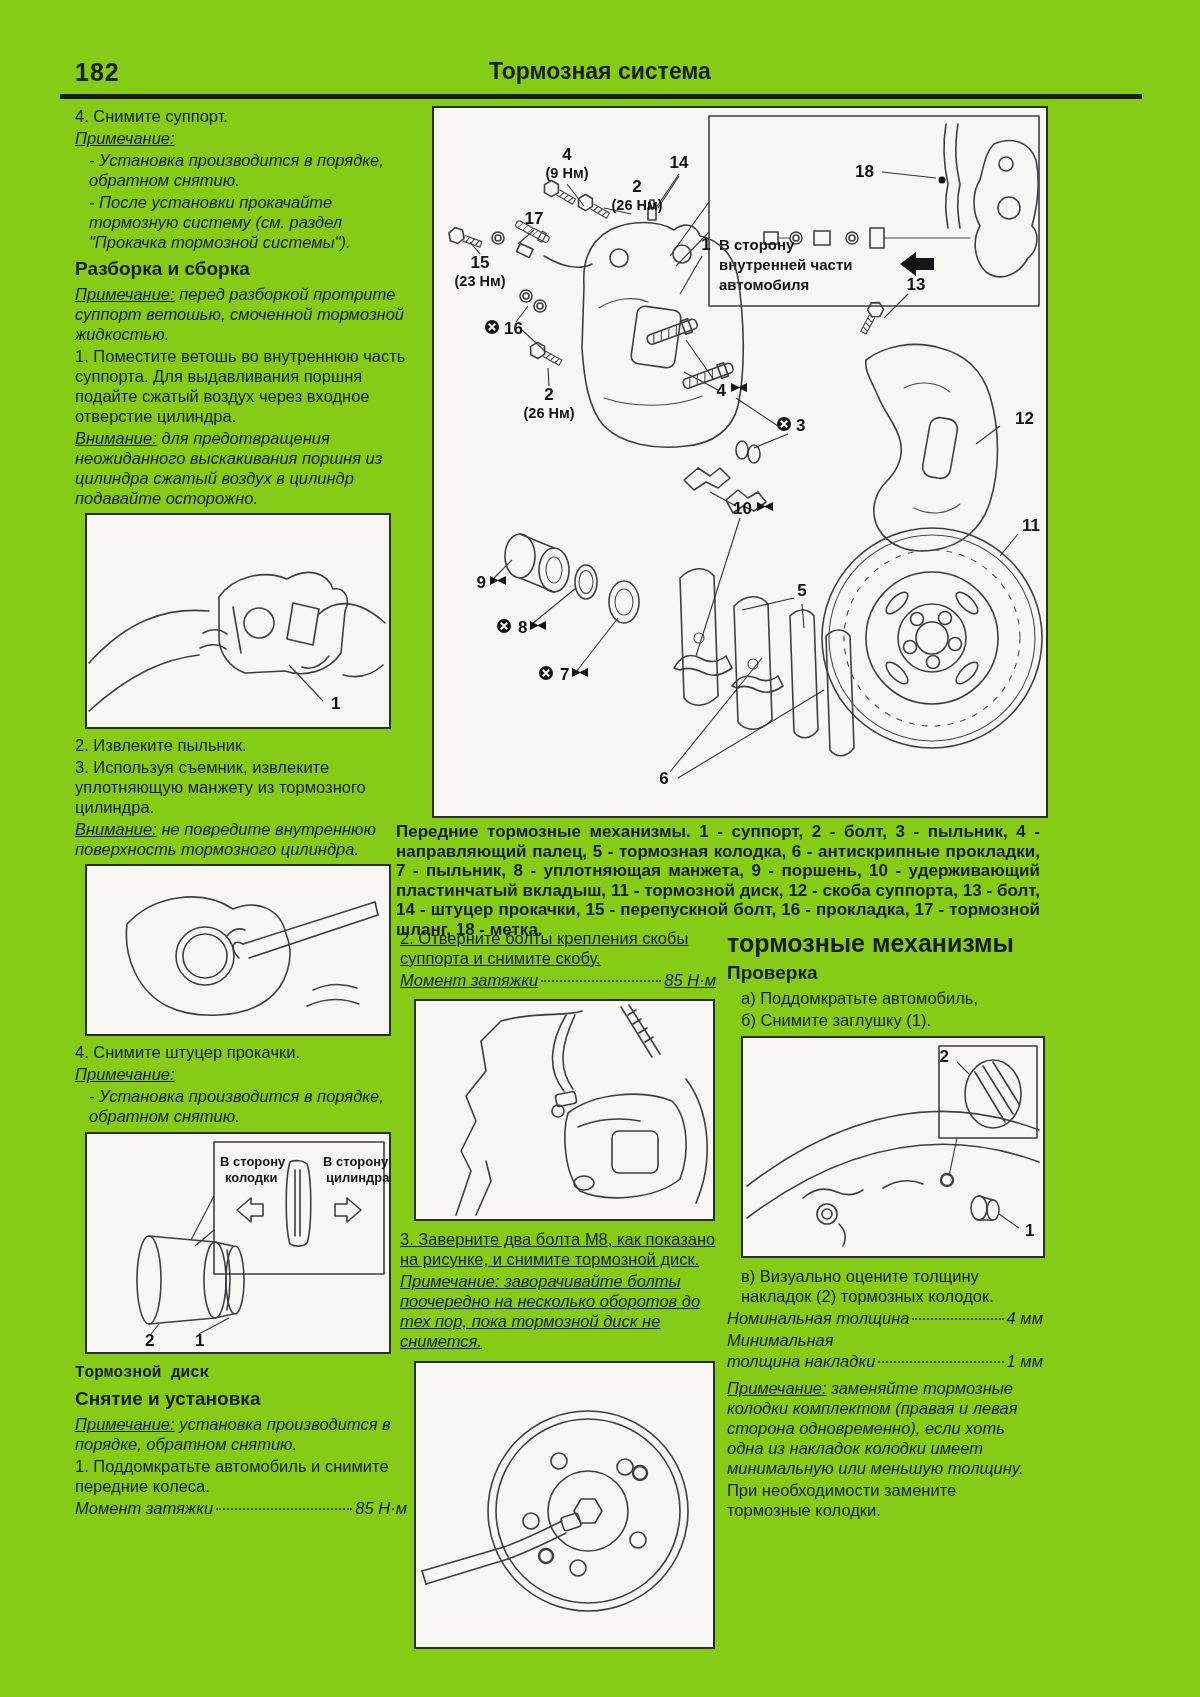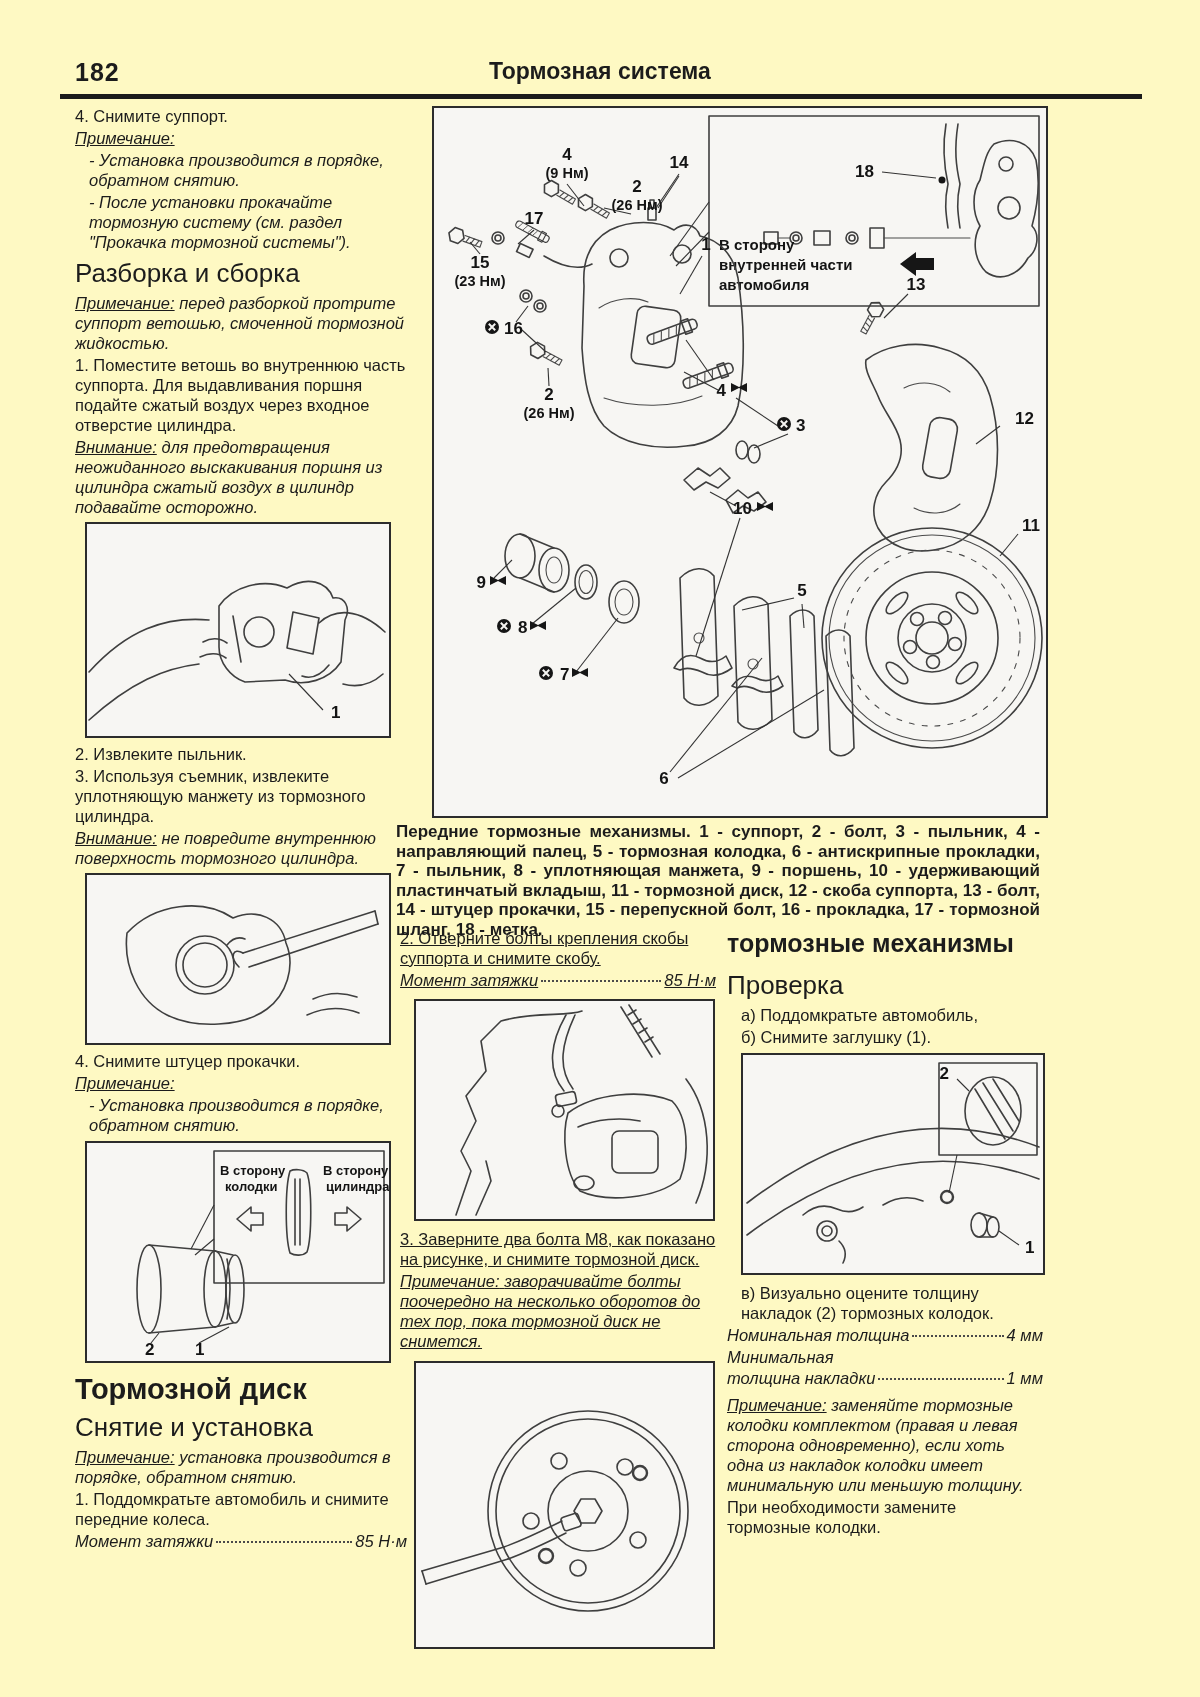--- a/index.html
+++ b/index.html
@@ -1,27 +1,27 @@
 <!DOCTYPE html>
 <html><head>
 <meta charset="utf-8">
 <style>
   html,body{margin:0;padding:0;background:#8a8a8a;}
-  .page{position:relative;width:1200px;height:1697px;margin:0 auto;background:#fef9c3;
+  .page{position:relative;width:1200px;height:1697px;margin:0 auto;background:#84cc16;
         font-family:"Liberation Sans",sans-serif;color:#1c1c1c;overflow:hidden;}
   
   .page-num{position:absolute;left:75px;top:58px;font-size:25px;font-weight:bold;letter-spacing:1px;}
   .page-title{position:absolute;left:60px;right:60px;top:58px;text-align:center;font-size:23px;font-weight:bold;}
   .head-rule{position:absolute;left:60px;right:58px;top:94px;height:5px;background:#1b1b1b;}
   
   .t{font-size:16.5px;line-height:20px;margin:0 0 2px 0;}
   .it{font-style:italic;}
   .ul{text-decoration:underline;}
-  .h-med{font-size:26px;font-weight:normal;margin:6px 0 4px 0;}
-  .h-big{font-size:29px;font-weight:bold;margin:10px 0 6px 0;}
+  .h-med{font-size:19px;font-weight:bold;margin:6px 0 4px 0;}
+  .h-big{font-size:16px;font-weight:bold;margin:10px 0 6px 0;font-family:Liberation Mono, monospace;}
   .h-huge{font-size:25px;line-height:30px;font-weight:bold;}
   .indent{padding-left:14px;}
   
   .col-left{position:absolute;left:75px;top:106px;width:332px;}
   .col-mid{position:absolute;left:400px;top:928px;width:316px;text-decoration:underline;}
   .col-right{position:absolute;left:727px;top:928px;width:316px;}
   
   .figbox{border:2px solid #2c2c2c;background:#f7f6f3;}
   .figbox svg{display:block;}
   .diagram-box{position:absolute;left:432px;top:106px;width:612px;height:708px;border:2px solid #2c2c2c;background:#f7f6f3;}
@@ -421,21 +421,21 @@
           <path d="M6,208 L10,221"></path>
           <path d="M88,184 C110,176 130,166 146,158"></path>
           <path d="M92,196 C114,188 134,178 150,170"></path>
           <rect x="146" y="152" width="18" height="14" rx="3" transform="rotate(-18 155 159)"></rect>
         </g>
       </svg>
     </div>
   </div>
 
   <div class="col-right">
-    <div class="h-huge" style="margin-bottom:12px;">тормозные механизмы</div>
+    <div class="h-huge" style="margin-bottom:4px;">тормозные механизмы</div>
     <div class="h-med" style="margin-top:2px;">Проверка</div>
     <p class="t indent">а) Поддомкратьте автомобиль,</p>
     <p class="t indent">б) Снимите заглушку (1).</p>
 
     <div class="figbox" style="width:300px;height:218px;margin:6px 0 8px 14px;">
       <svg width="300" height="218" viewBox="0 0 300 218">
         <g class="ln">
           <path d="M4,148 Q150,36 296,92"></path>
           <path d="M4,180 Q150,70 296,124"></path>
           <path d="M60,160 q16,-14 34,-6 q14,6 26,-2"></path>

